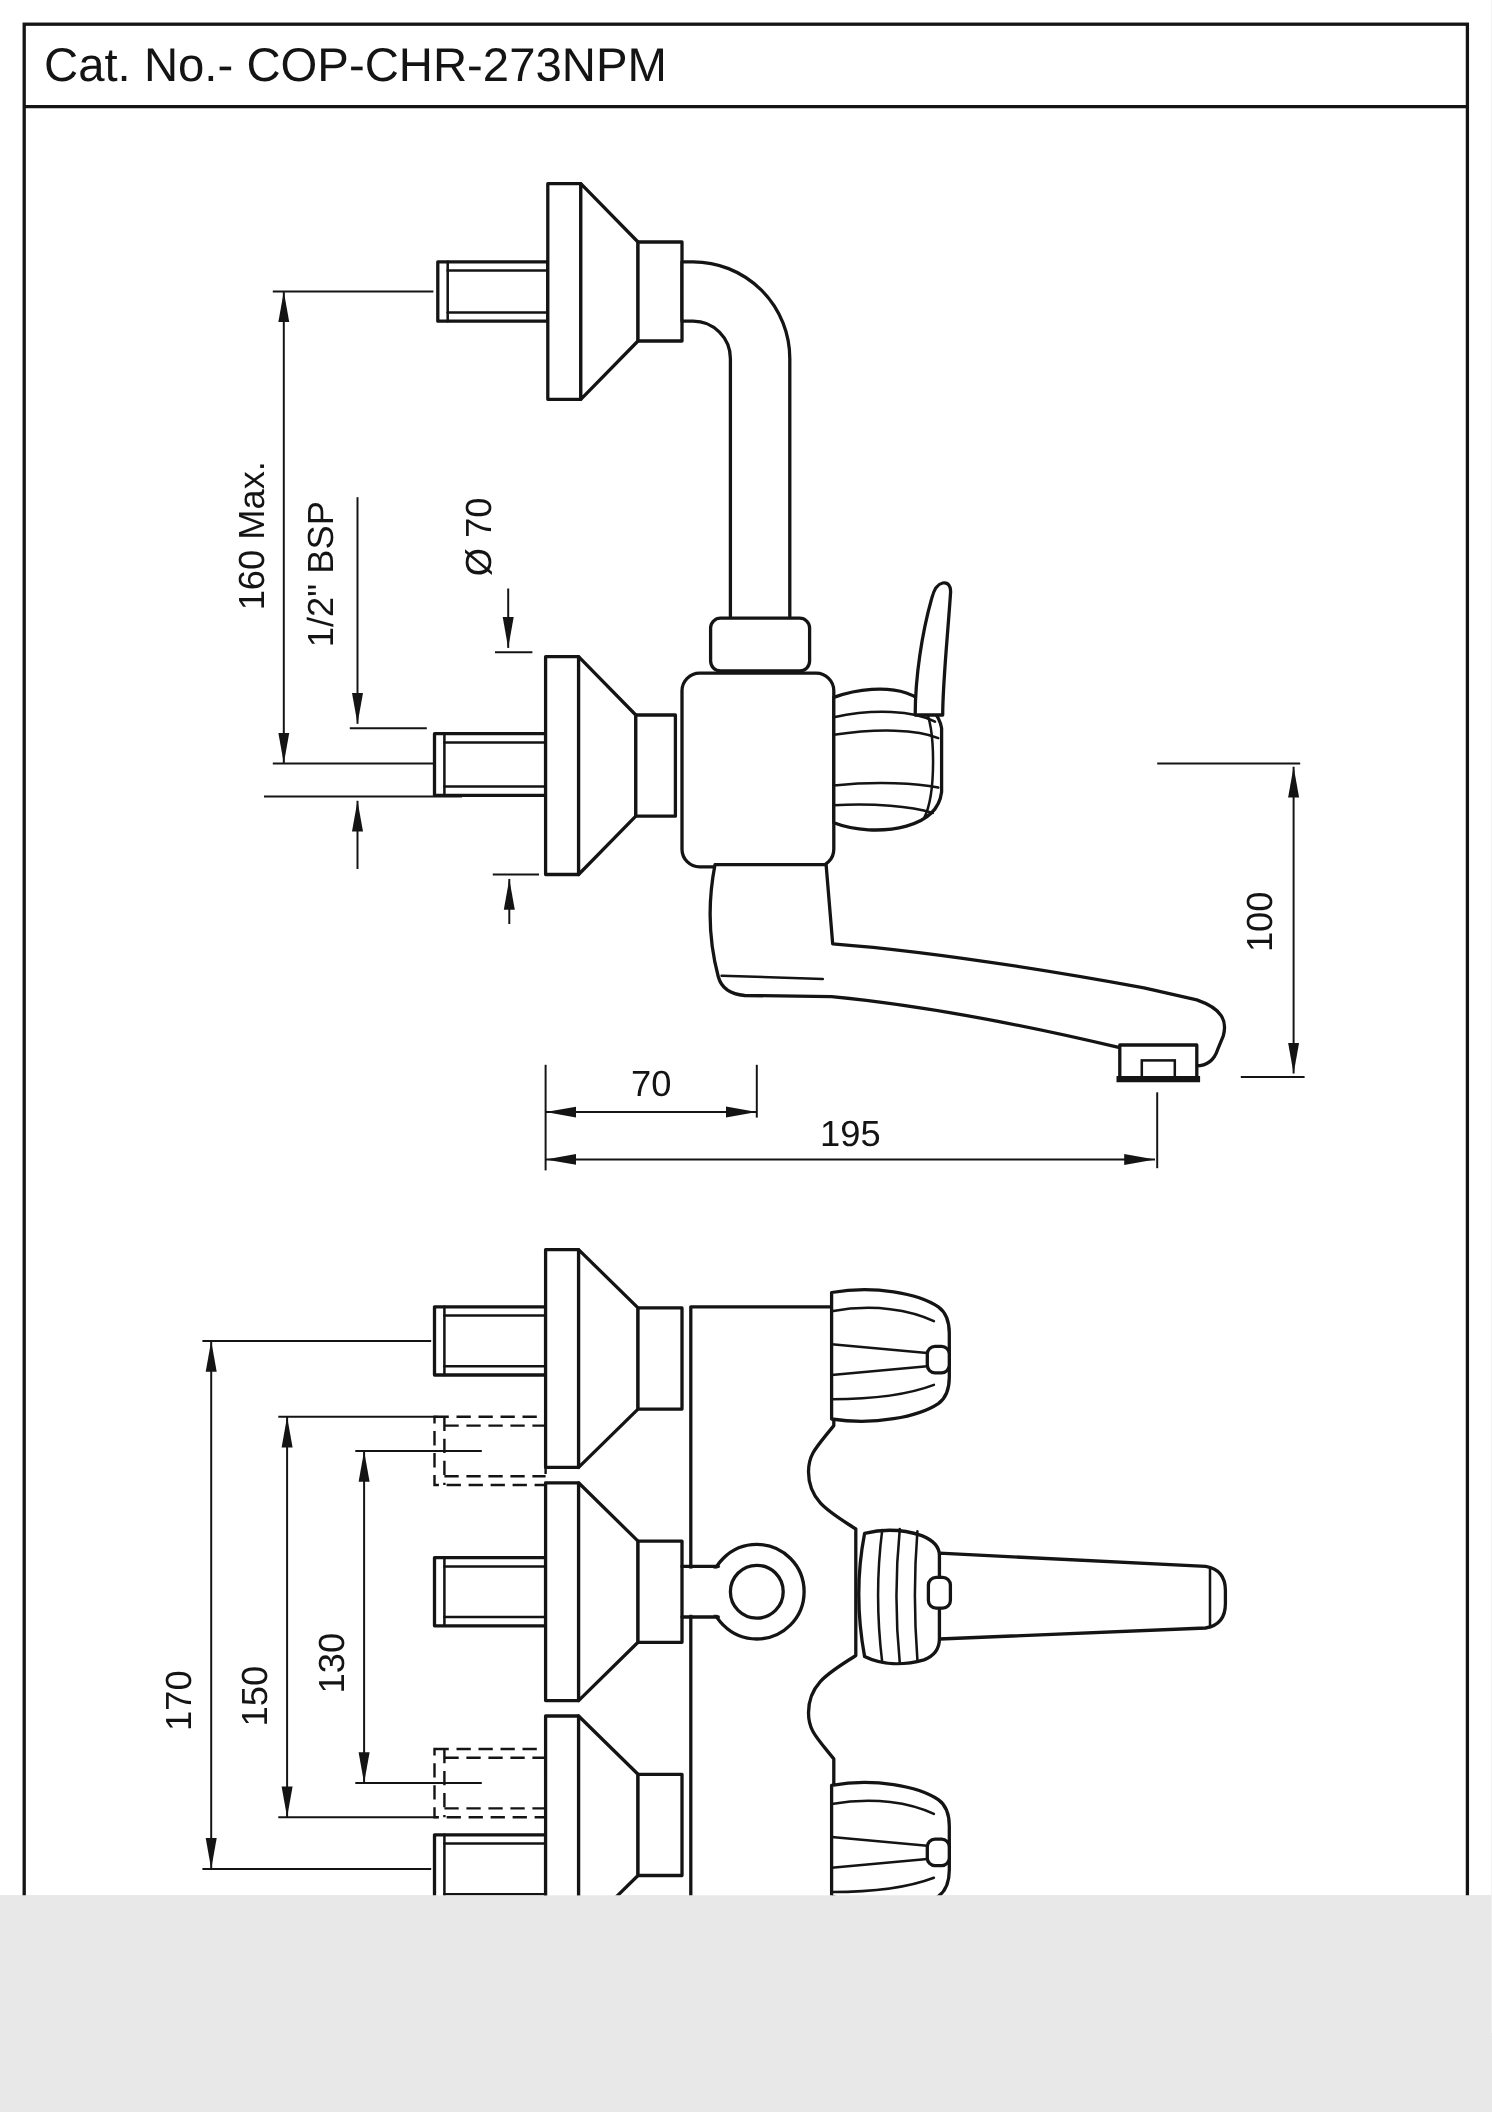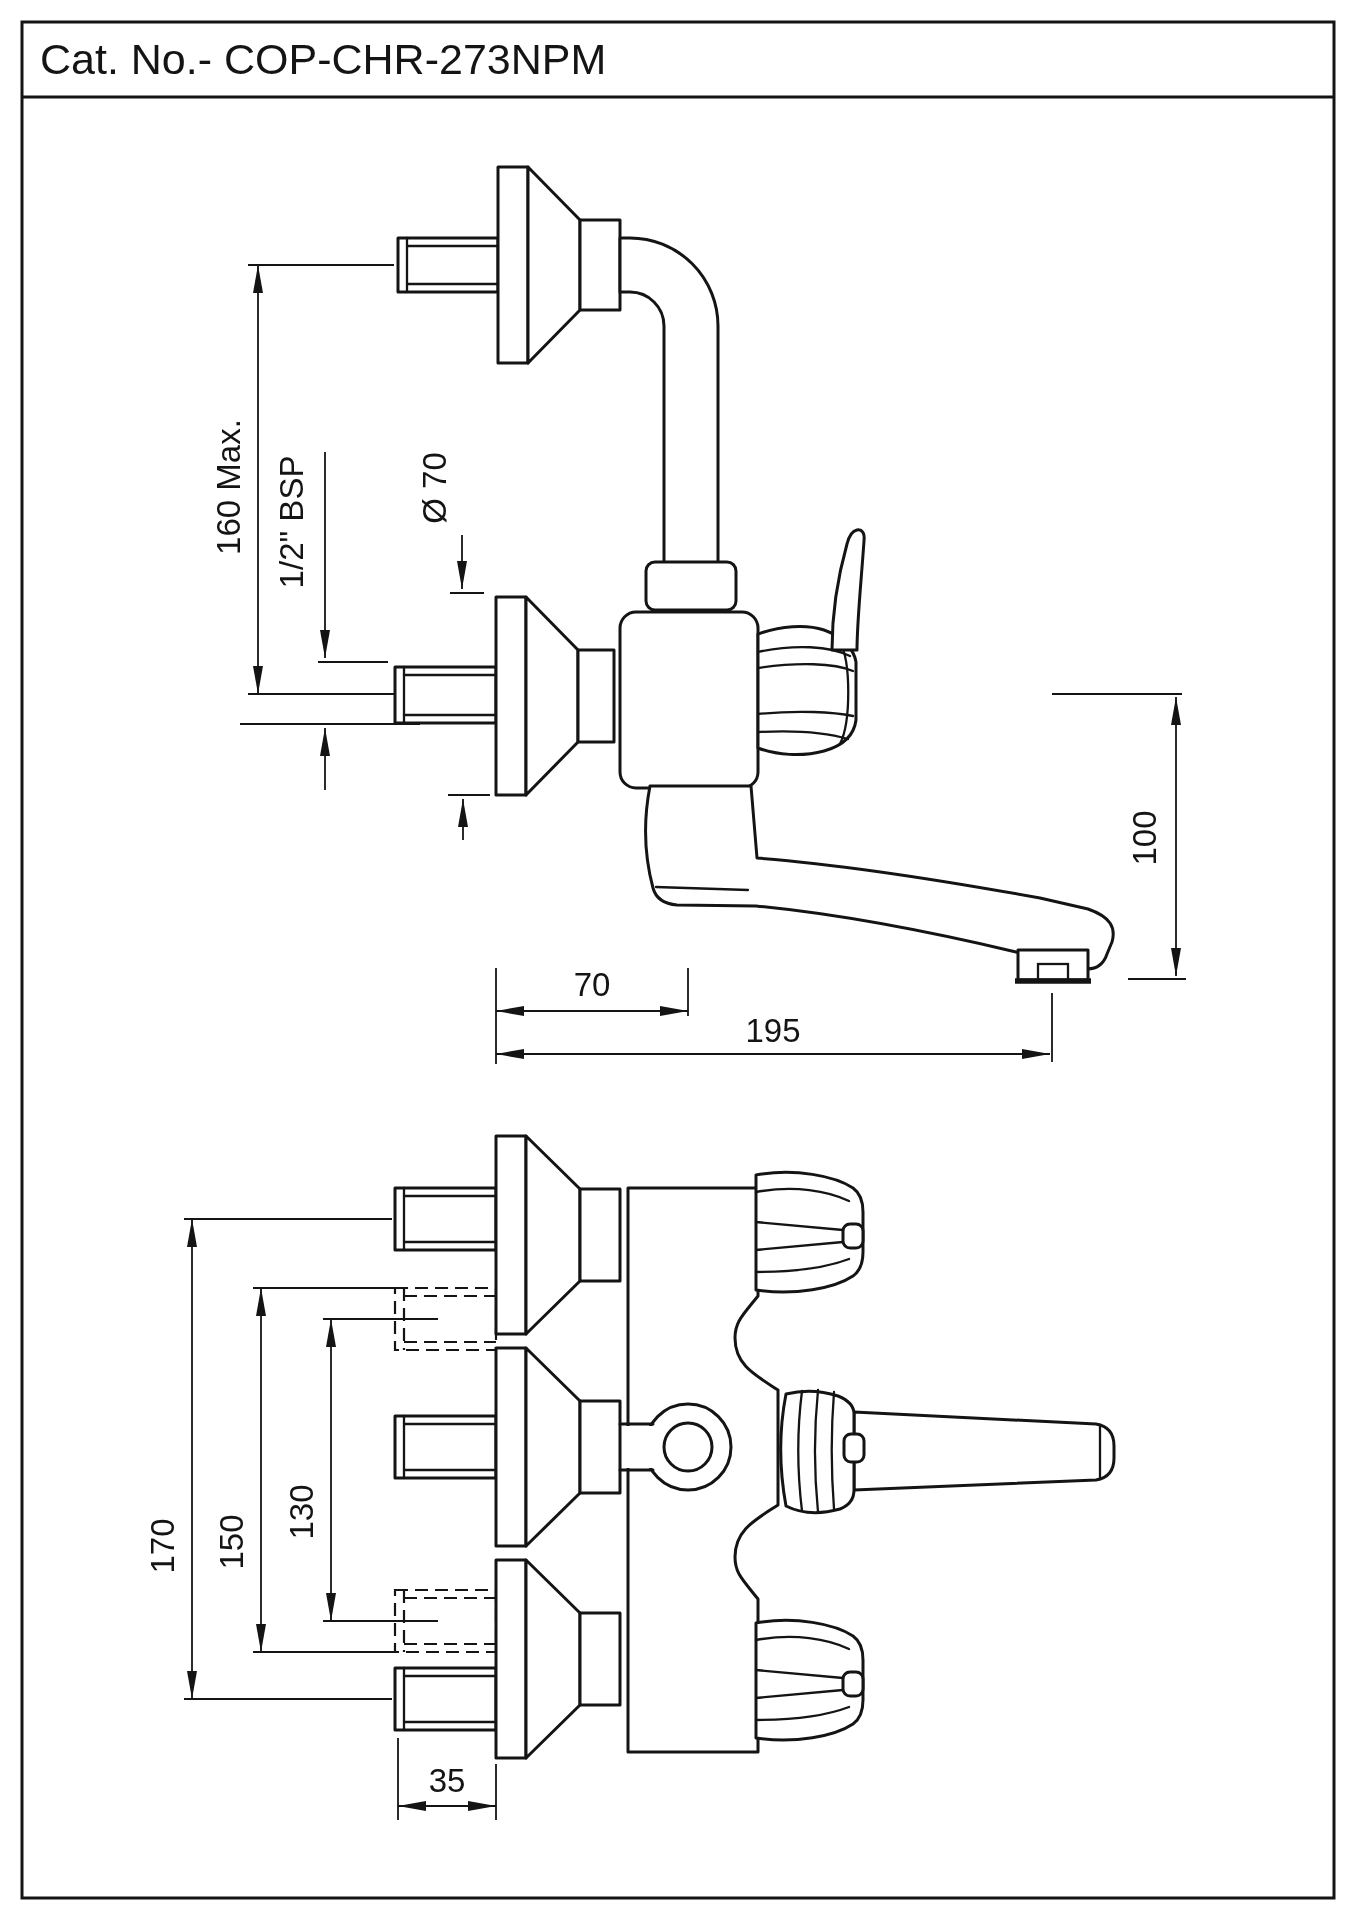--- a/index.html
+++ b/index.html
@@ -1,16 +1,16 @@
 <!DOCTYPE html>
 <html><head>
 <meta charset="utf-8">
 <style>
   html,body{margin:0;padding:0;background:#e8e8e8;}
-  .sheet{position:relative;width:1356px;height:1920px;background:#ffffff;margin:0 auto;
+  .sheet{position:relative;width:1356px;height:1723px;background:#ffffff;margin:0 auto;
          font-family:"Liberation Sans", sans-serif;}
   svg{position:absolute;left:0;top:0;}
   .ln   {stroke:#141414;stroke-width:3;fill:none;stroke-linecap:round;stroke-linejoin:round;}
   .fw   {stroke:#141414;stroke-width:3;fill:#ffffff;stroke-linejoin:round;}
   .det  {stroke:#141414;stroke-width:2.3;fill:none;stroke-linecap:round;}
   .dim  {stroke:#141414;stroke-width:1.8;fill:none;}
   .dsh  {stroke:#141414;stroke-width:2.2;fill:none;stroke-dasharray:13 7;}
   .thick{stroke:#141414;stroke-width:5.5;fill:none;stroke-linecap:butt;}
   .wmask{fill:#ffffff;stroke:none;}
   text.dtxt {font-size:33px;fill:#141414;}

